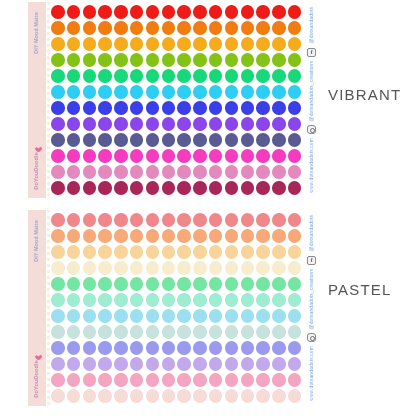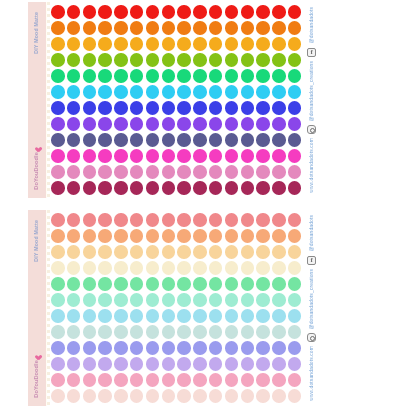--- a/index.html
+++ b/index.html
@@ -421,20 +421,21 @@
 
     <div class="right-rail">
       <span class="wm">@dotsandadots</span>
       <span class="social fb"></span>
       <span class="wm">@dotsandadots_creations</span>
       <span class="social ig"></span>
       <span class="wm">www.dotsandadots.com</span>
     </div>
   </div>
 
+  <div class="side-label label-vibrant">VIBRANT</div>
 
   <div class="sheet sheet-pastel">
 
     <div class="left-strip">
       <span class="vtext vtext-top">DIY Mood Matte</span>
       <div class="brand-bottom">
         <span class="heart-icon"></span>
         <span class="vtext-brand">DoYouDoodle</span>
       </div>
     </div>
@@ -662,14 +663,15 @@
 
     <div class="right-rail">
       <span class="wm">@dotsandadots</span>
       <span class="social fb"></span>
       <span class="wm">@dotsandadots_creations</span>
       <span class="social ig"></span>
       <span class="wm">www.dotsandadots.com</span>
     </div>
   </div>
 
+  <div class="side-label label-pastel">PASTEL</div>
 
 </div>
 
 </body></html>

